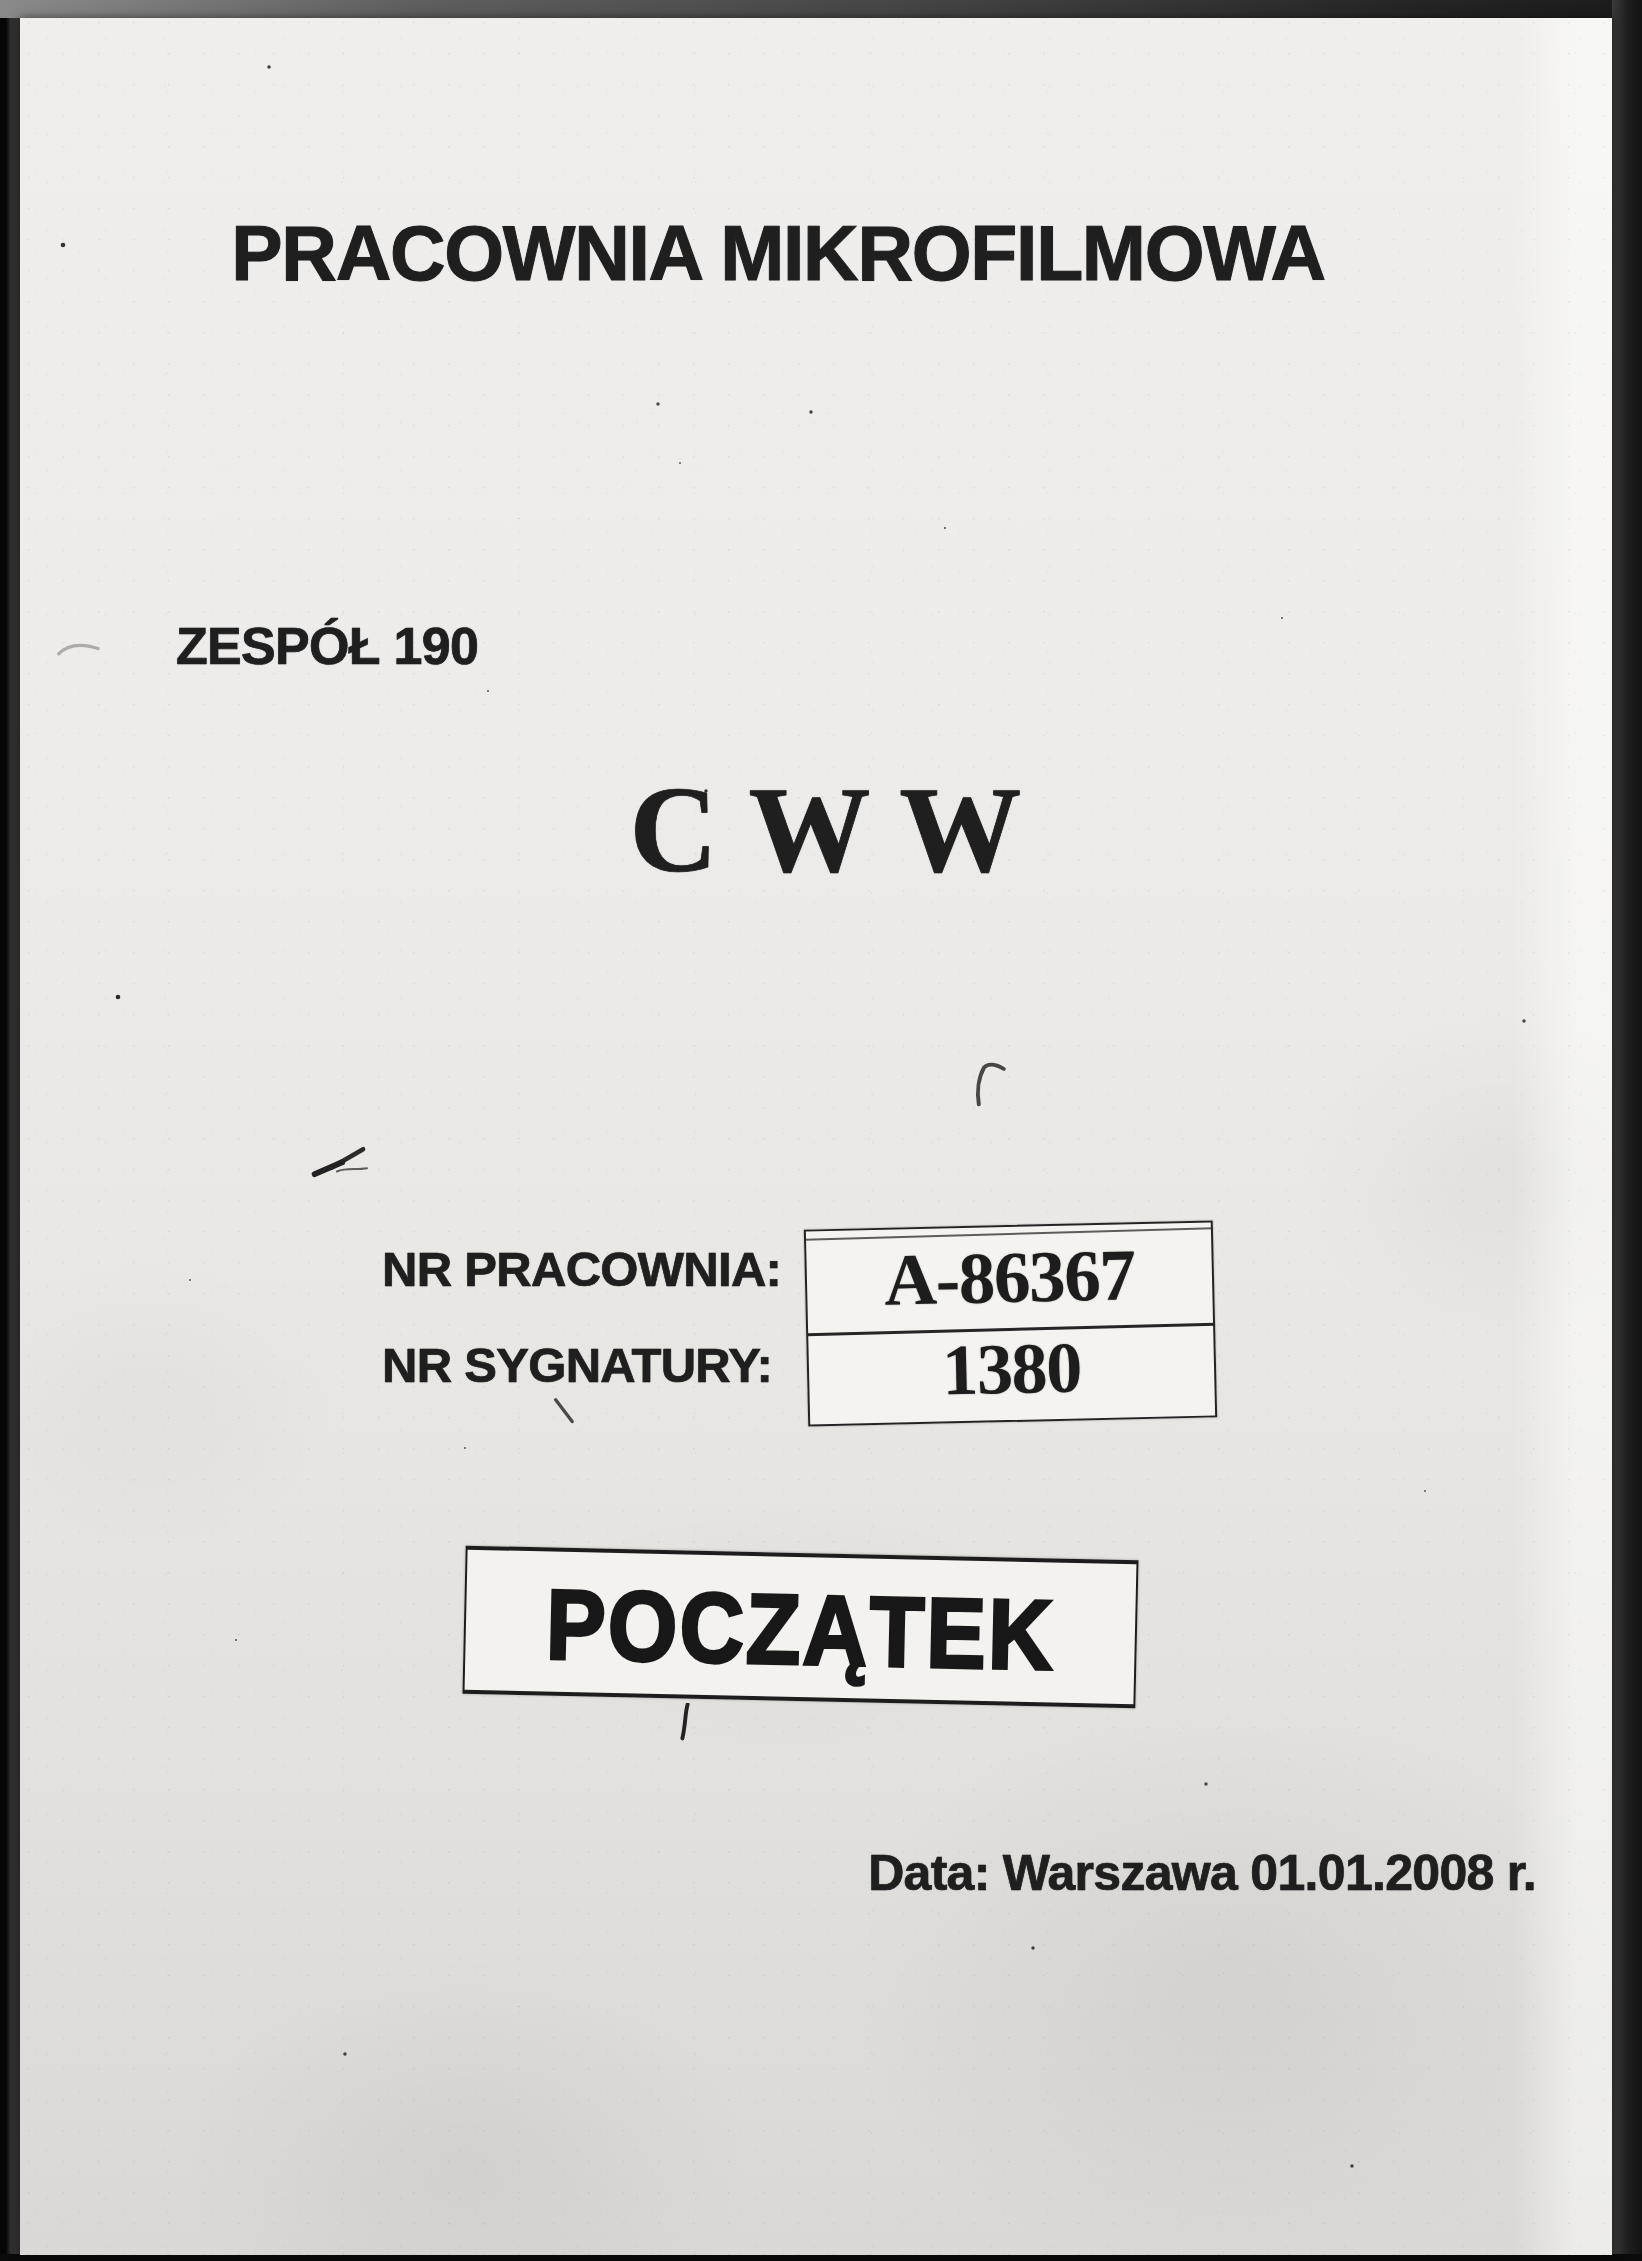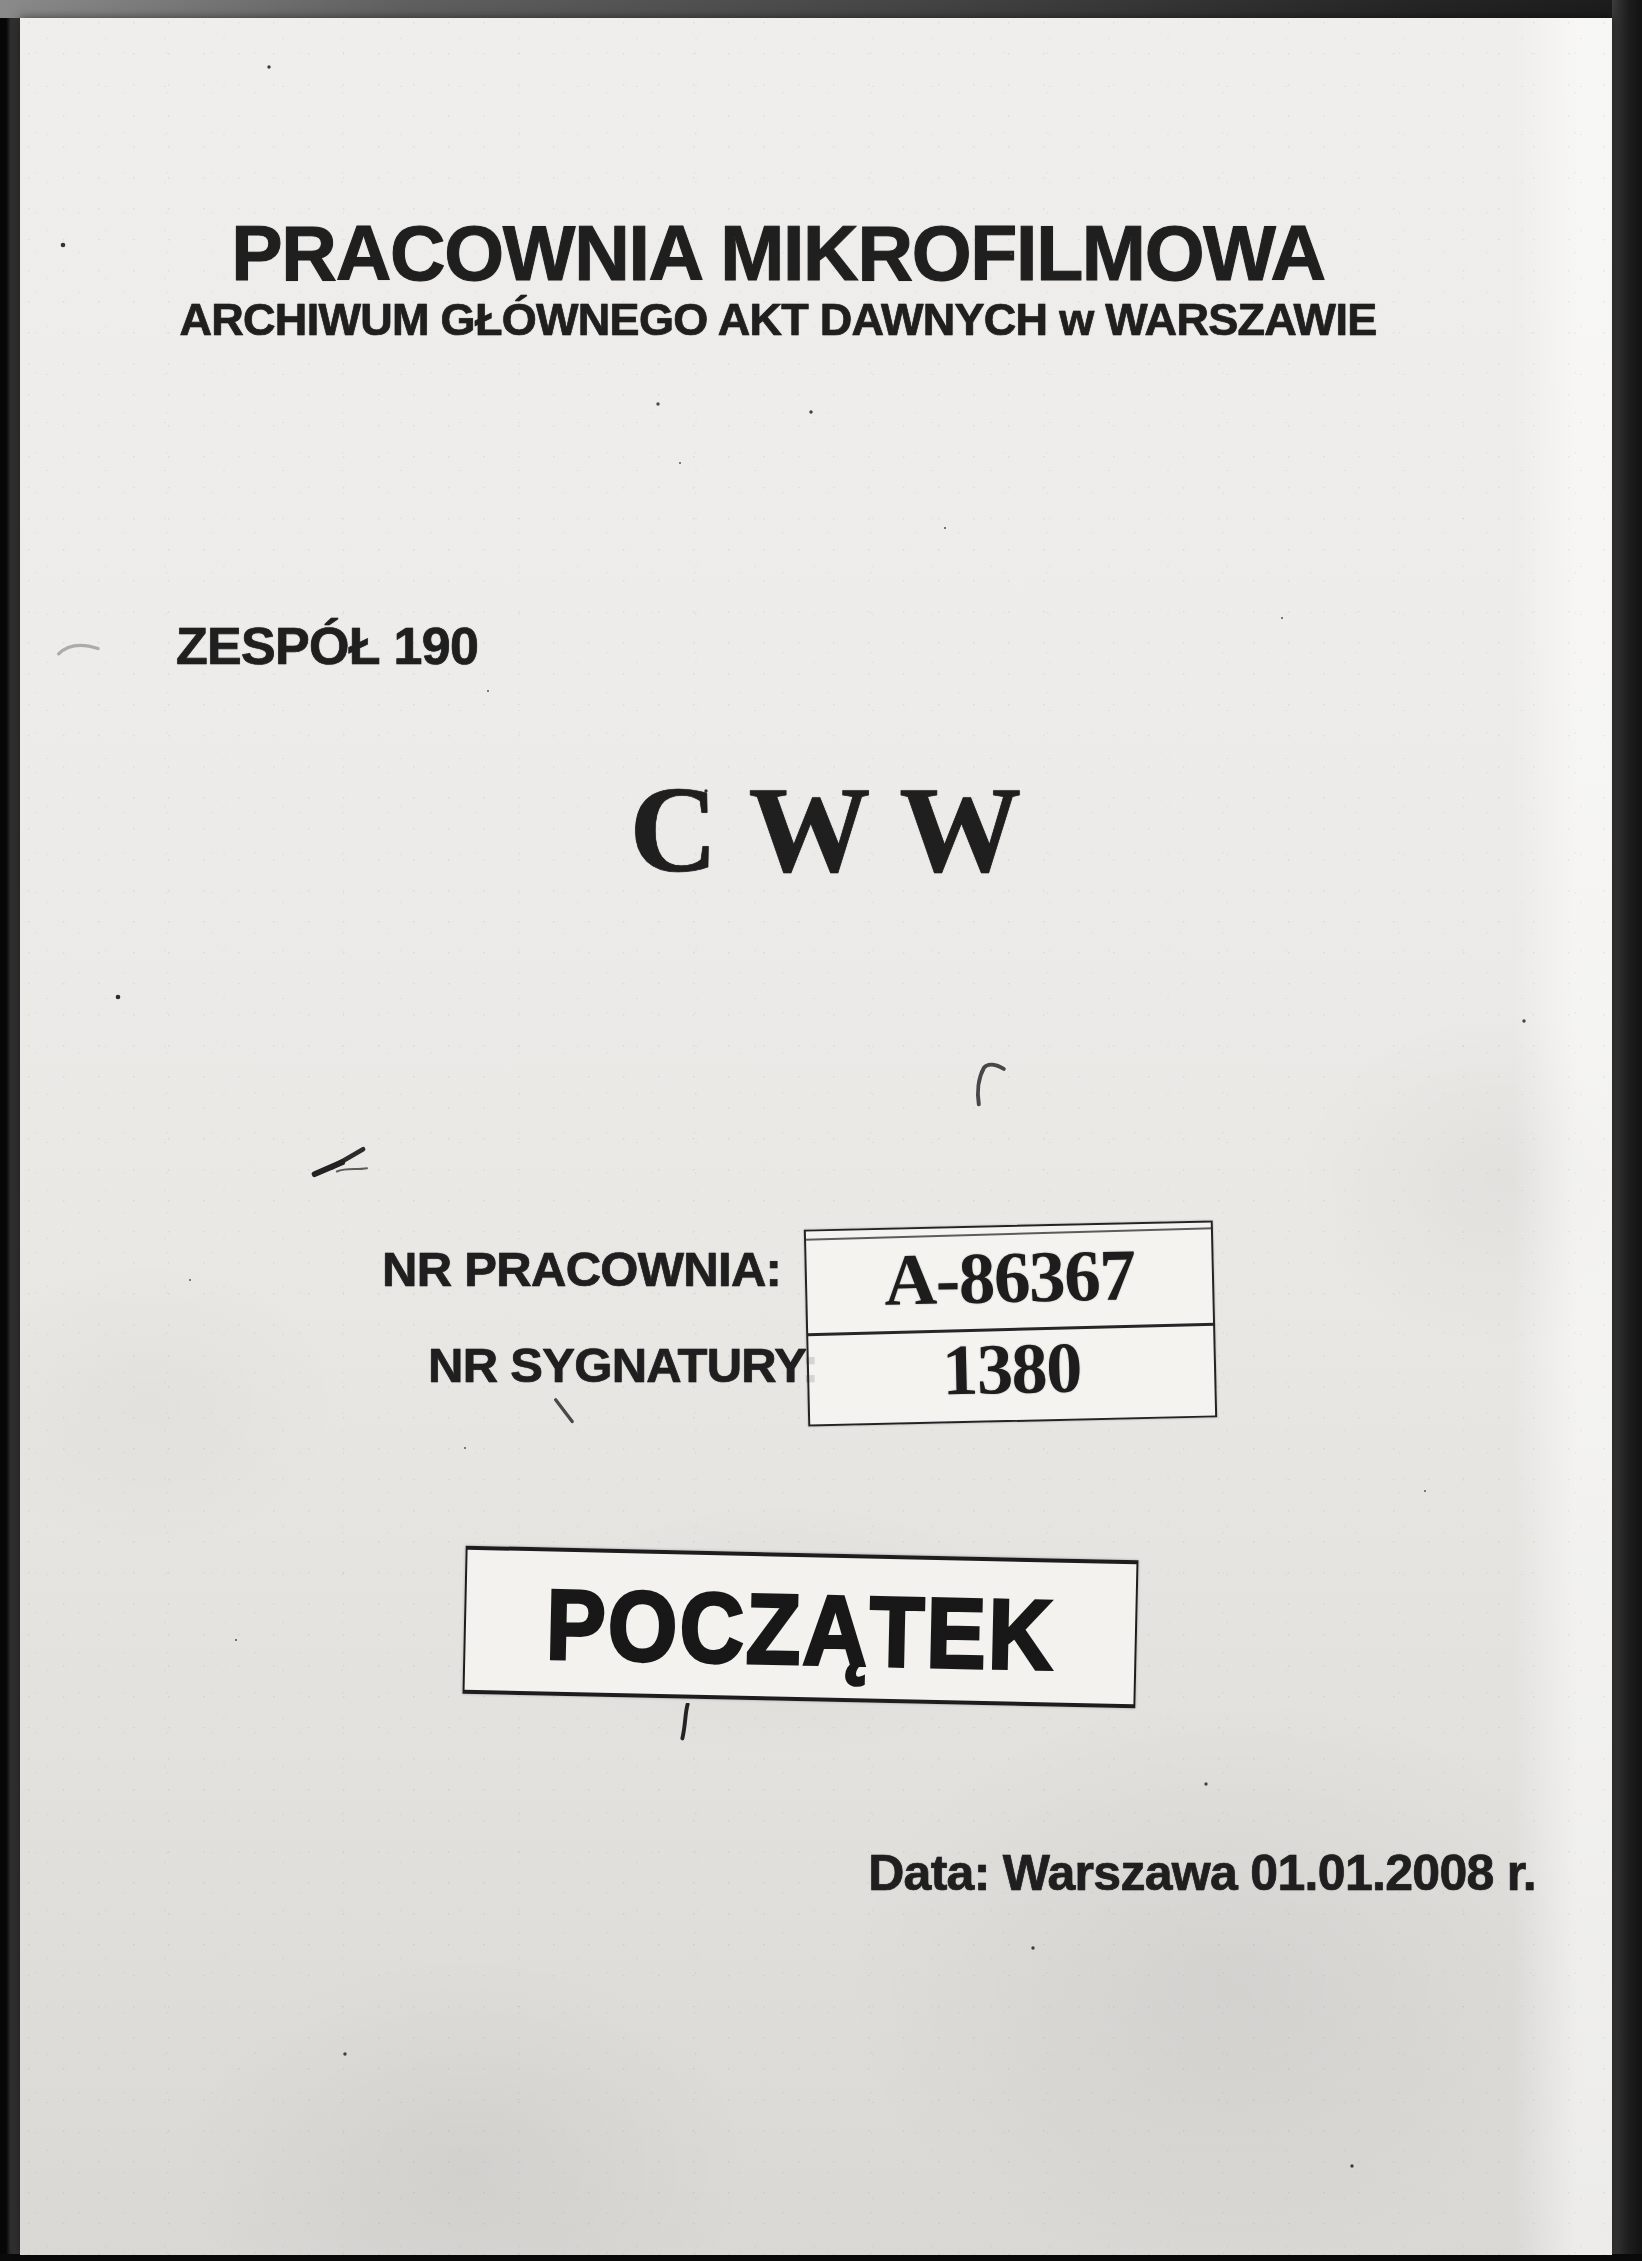--- a/index.html
+++ b/index.html
@@ -65,21 +65,21 @@
     font-family:"Liberation Serif",serif;
     font-size:122px;font-weight:bold;line-height:1;letter-spacing:1.3px;padding-left:48px;
     -webkit-text-stroke:0.7px #1c1c1c;
   }
   .field-label{
     position:absolute;left:362px;
     font-size:49px;font-weight:bold;letter-spacing:-0.7px;line-height:1;
     -webkit-text-stroke:0.7px #1f1f1f;
   }
   .field-label.mikrofilm{top:1227px;}
-  .field-label.sygnatura{top:1323px;margin-left:46px;}
+  .field-label.sygnatura{top:1323px;}
 
   .values-box{
     position:absolute;left:786px;top:1207px;width:405px;height:193px;
     border:2.6px solid #232323;
     transform:rotate(-1.3deg);
     background:rgba(246,245,242,.85);
     box-shadow:0 0 2px rgba(20,20,20,.35);
   }
   .values-box::before{ 
     content:"";position:absolute;left:-1.3px;right:-1.3px;top:6px;height:2px;
@@ -136,21 +136,20 @@
 
 <div class="band band-top"></div>
 <div class="band band-left"></div>
 <div class="band band-right"></div>
 <div class="band band-bottom"></div>
 
 <div class="paper">
 
   <div class="content-col">
     <div class="title-main ink">PRACOWNIA MIKROFILMOWA</div>
-    <div class="title-sub ink">ARCHIWUM GŁÓWNEGO AKT DAWNYCH w WARSZAWIE</div>
     <div class="cww ink">C W W</div>
     <div class="date-line ink">Data: Warszawa 01.01.2008 r.</div>
   </div>
 
   <div class="fonds ink">ZESPÓŁ 190</div>
 
   <div class="field-label mikrofilm ink">NR PRACOWNIA:</div>
   <div class="field-label sygnatura ink">NR SYGNATURY:</div>
 
   <div class="values-box">

